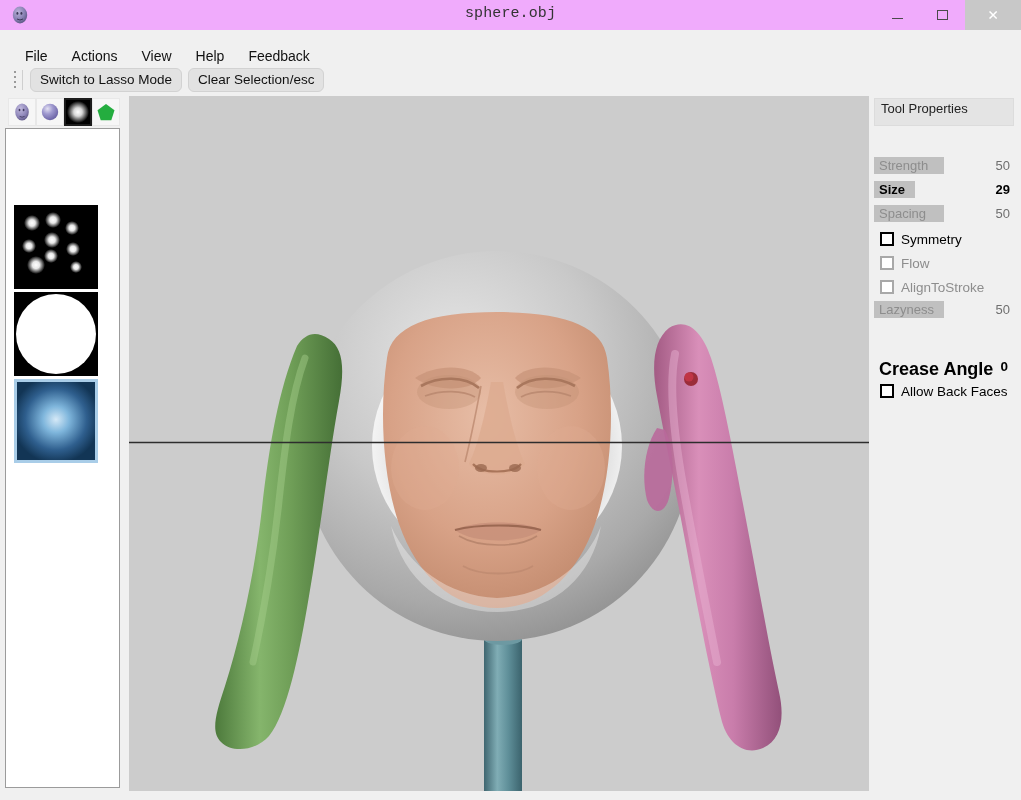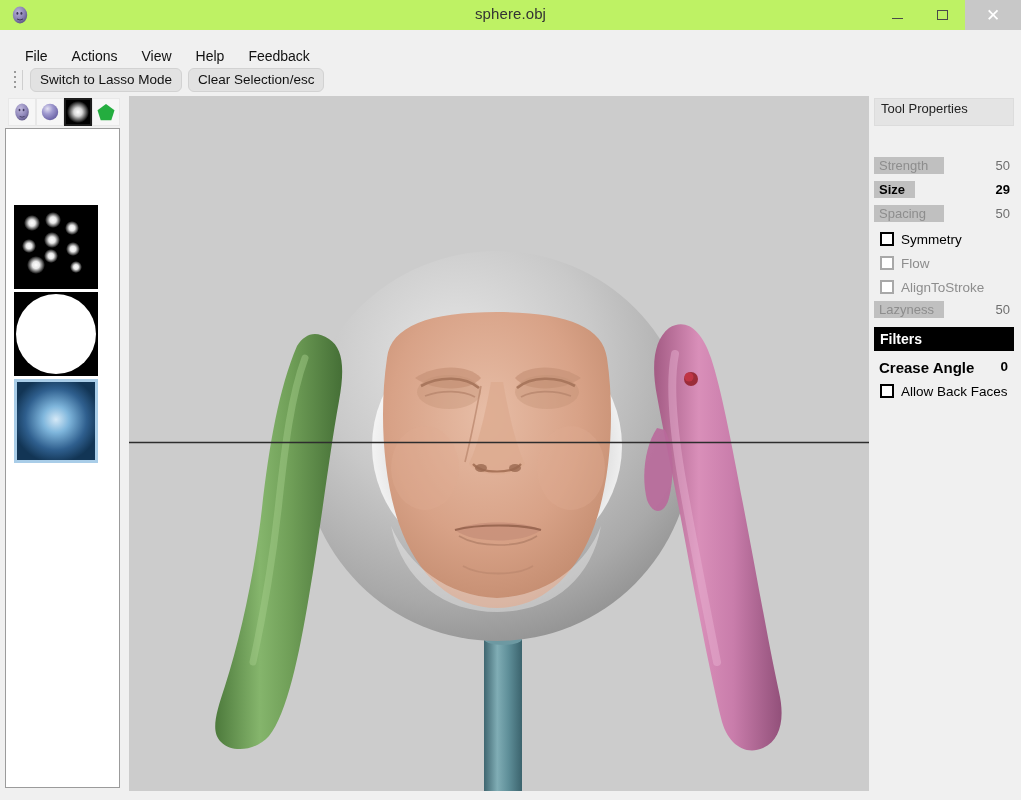--- a/index.html
+++ b/index.html
@@ -22,21 +22,22 @@
     width: 1021px;
     height: 800px;
     background: #f0f0f0;
   }
 
   
   .titlebar {
     position: absolute;
     left: 0; top: 0;
     width: 1021px; height: 30px;
-    background: #bef264;
+    background: #f0abfc;
+    font-family: Liberation Mono, monospace;
   }
   .titlebar-icon {
     position: absolute;
     left: 9px; top: 4px;
     width: 22px; height: 22px;
   }
   .title-text {
     position: absolute;
     left: 0; top: 5px;
     width: 1021px;
@@ -288,21 +289,21 @@
   }
   .check-label.dim { color: #8d8d8d; }
 
   .text-row {
     position: absolute;
     left: 2px;
     width: 140px; height: 20px;
   }
   .text-row .lbl {
     position: absolute; left: 5px; top: 2px;
-    font-size: 15px; font-weight: bold; color: #000;
+    font-size: 18px; font-weight: bold; color: #000;
   }
   .text-row .val {
     position: absolute; right: 6px; top: 2px;
     font-size: 13.5px; font-weight: bold; color: #000;
   }
 </style>
 </head>
 <body>
 
 <div id="app">
@@ -599,23 +600,20 @@
       <span class="checkbox dim"></span>
       <span class="check-label dim">AlignToStroke</span>
     </div>
 
     <div class="slider-row" style="top:204px">
       <div class="slider-fill" style="width:70px"></div>
       <div class="slider-label dim">Lazyness</div>
       <div class="slider-value dim">50</div>
     </div>
 
-    <div class="section-header" style="top:231px">
-      <span>Filters</span>
-    </div>
 
     <div class="text-row" style="top:261px">
       <span class="lbl">Crease Angle</span>
       <span class="val">0</span>
     </div>
 
     <div class="check-row" style="top:284px">
       <span class="checkbox"></span>
       <span class="check-label">Allow Back Faces</span>
     </div>

